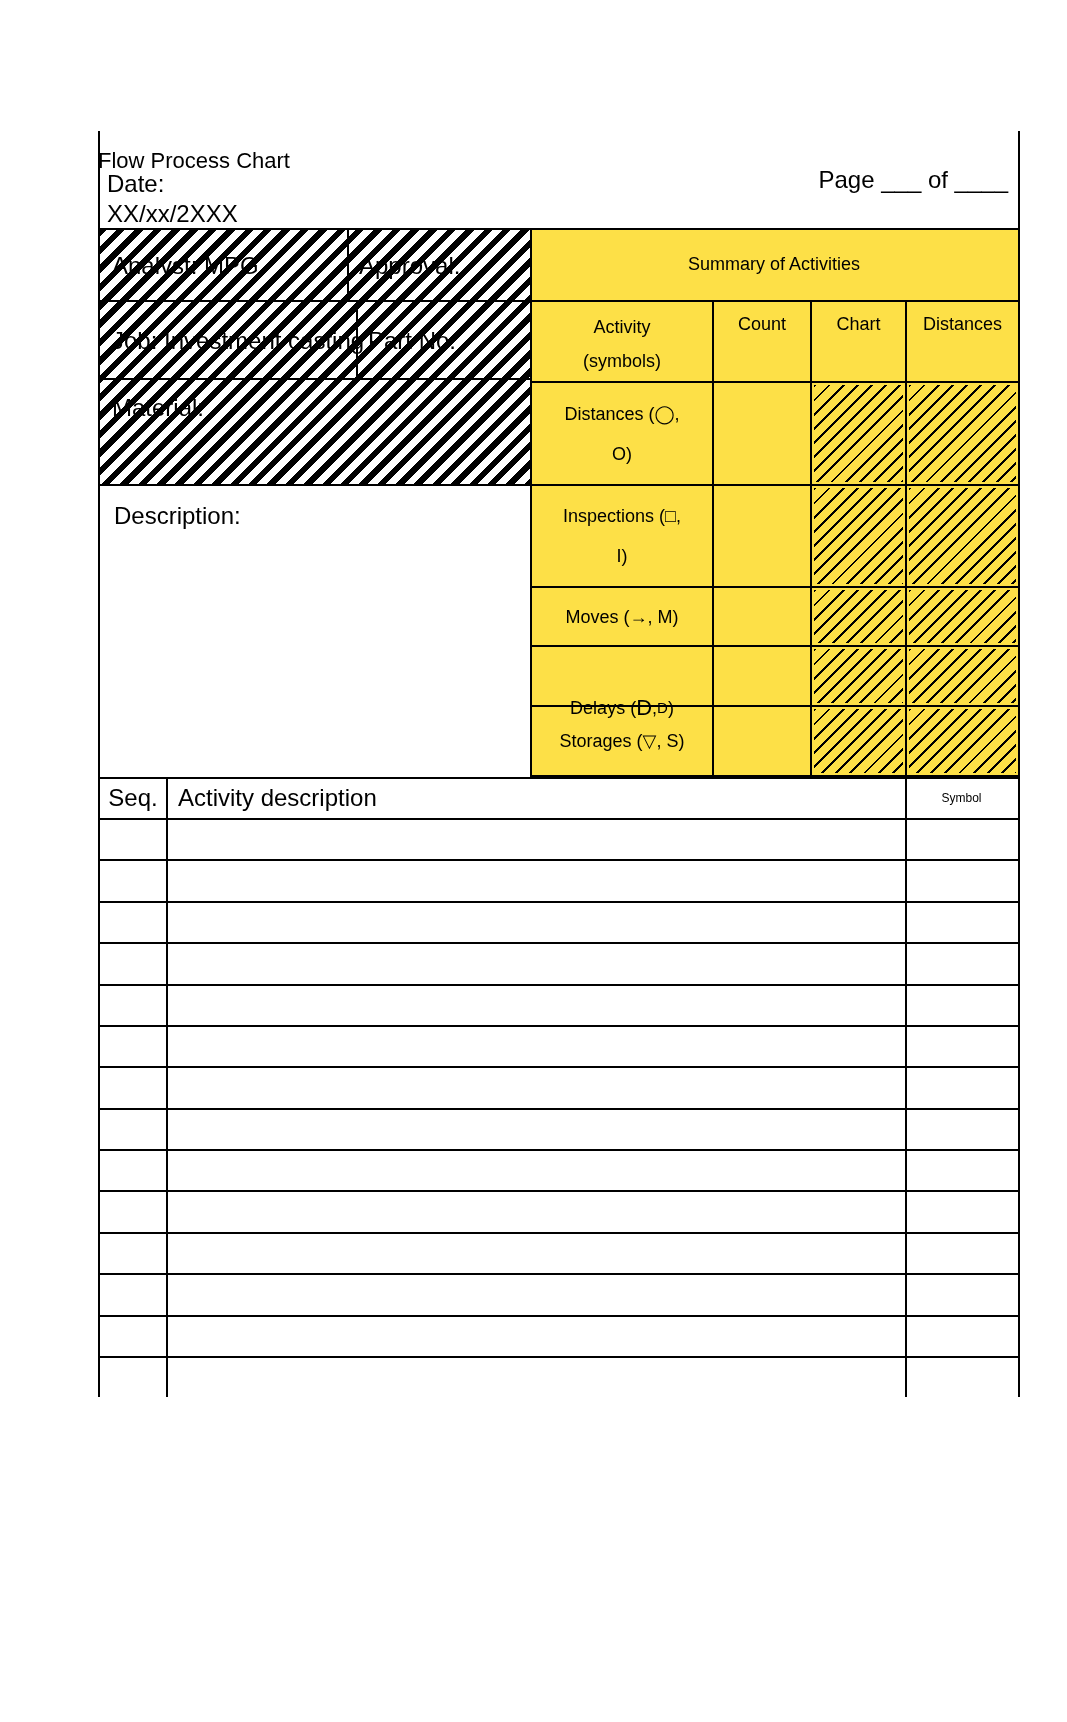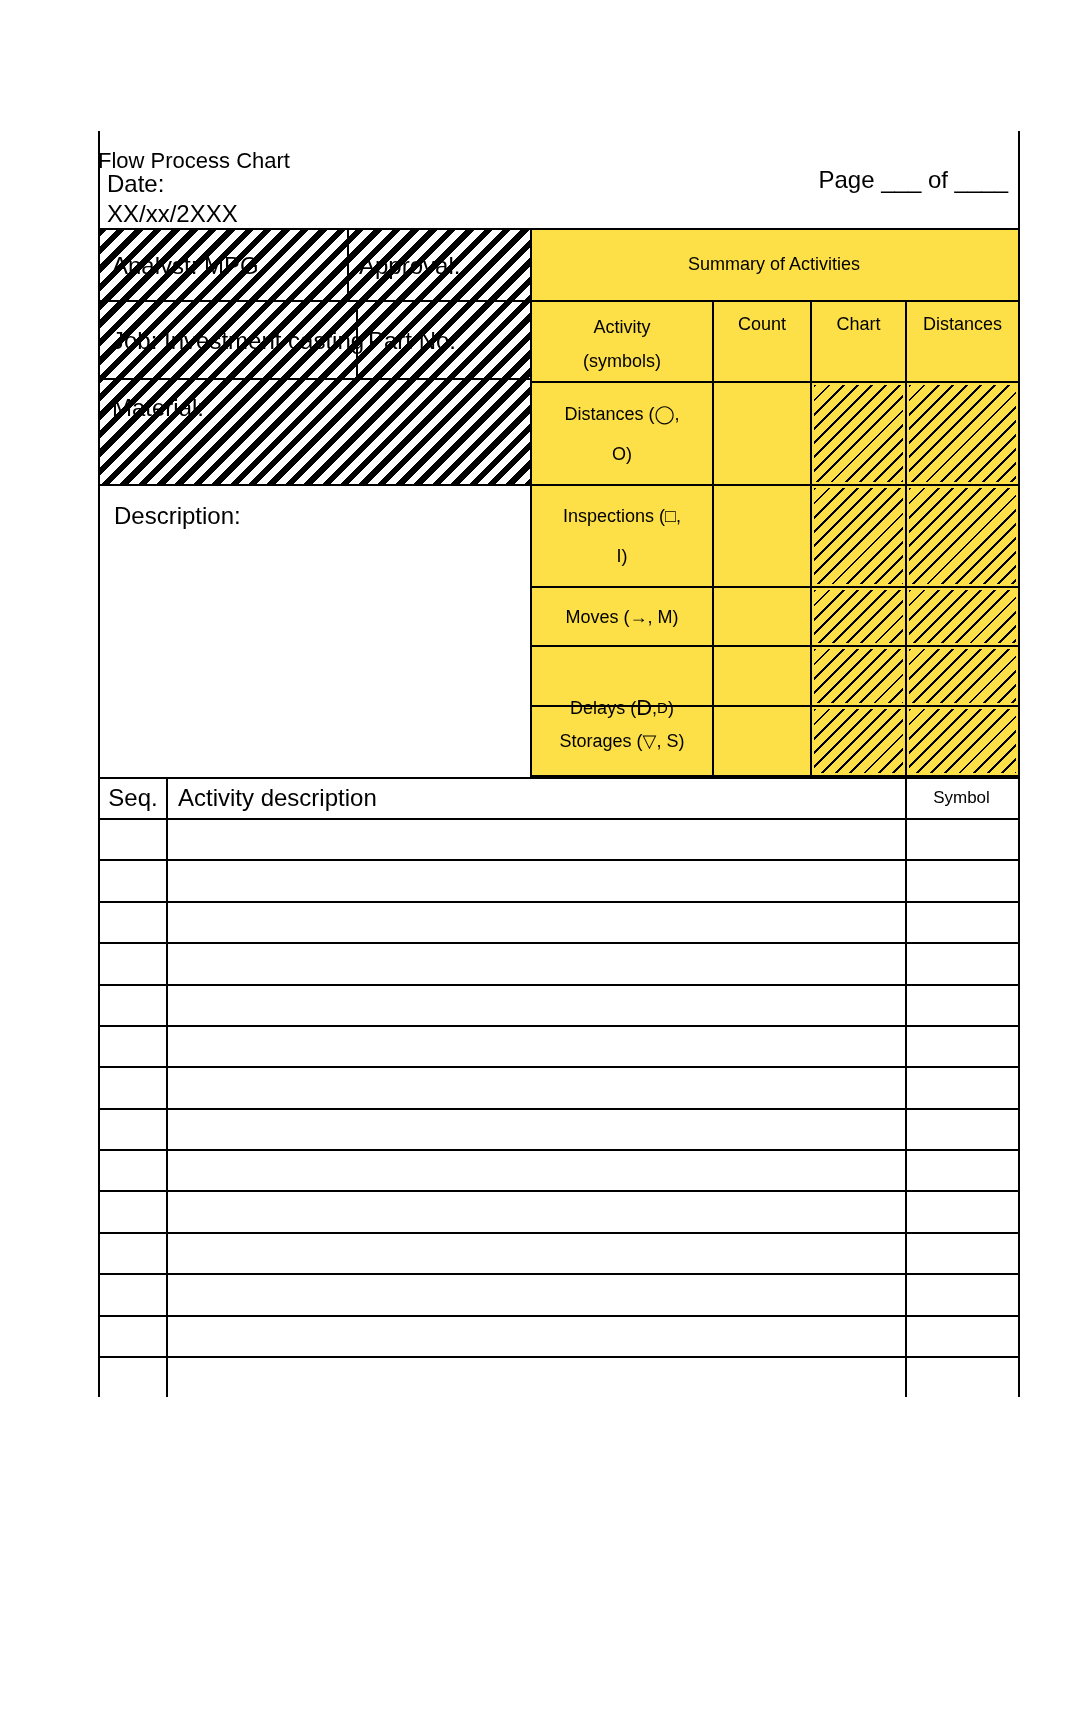--- a/index.html
+++ b/index.html
@@ -125,21 +125,21 @@
   </div>
 
   <div class="abs" style="left:100px; top:486px; width:430px; height:291px; background:#fff; z-index:1;">
     <div class="txt" style="left:14px; top:16px;">Description:</div>
   </div>
 
   <div class="abs" style="left:100px; top:777px; width:918px; height:912px; background:#fff; z-index:1;">
 
     <div class="txt flexcc" style="left:0; top:2px; width:66px; height:39px;">Seq.</div>
     <div class="txt flexc" style="left:78px; top:2px; height:39px;">Activity description</div>
-    <div class="txt flexcc" style="left:805px; top:2px; width:113px; height:39px; font-size:17px;">Symbol</div>
+    <div class="txt flexcc" style="left:805px; top:2px; width:113px; height:39px; font-size:12px;">Symbol</div>
 
     <div class="arows">
         <div class="arow">
           <div class="acell seq"></div>
           <div class="acell desc"></div>
           <div class="acell sym"></div>
         </div>
         <div class="arow">
           <div class="acell seq"></div>
           <div class="acell desc"></div>

